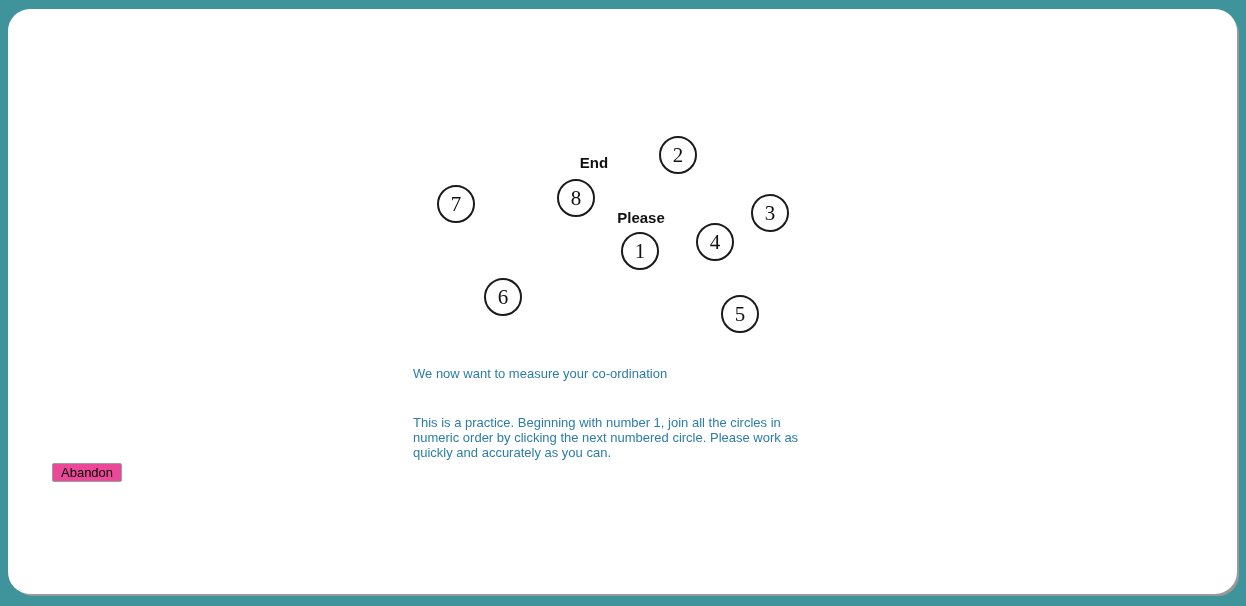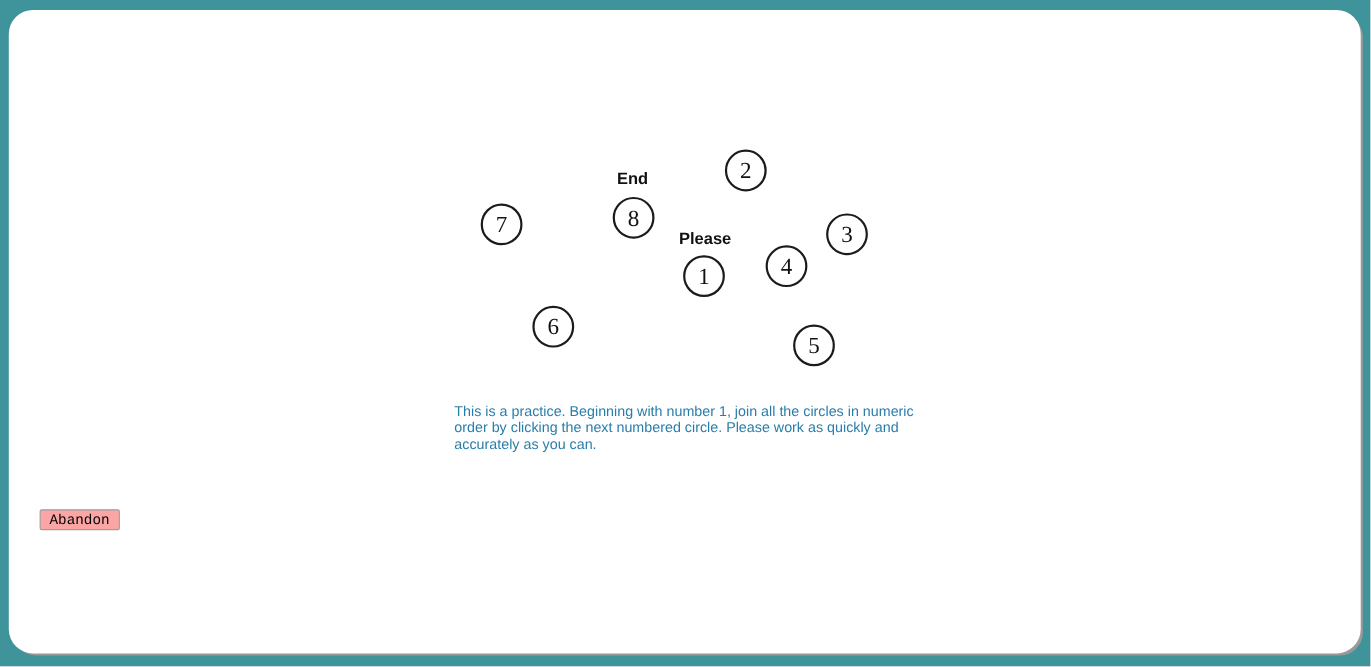--- a/index.html
+++ b/index.html
@@ -64,34 +64,34 @@
     top: 366px;
     width: 420px;
     color: var(--instr-color, #2b7da9);
     font-size: 13px;
     line-height: 15px;
   }
   .instructions p {
     margin: 0;
   }
   .instructions p + p {
-    margin-top: 19px;
+    margin-top: 34px;
     white-space: pre-line;
   }
   .abandon-btn {
     position: absolute;
-    left: 36px;
+    left: 52px;
     top: 463px;
     min-width: 64px;
     height: 19px;
     padding: 1px 8px 2px 8px;
-    font-family: Liberation Mono, monospace;
+    font-family: Liberation Sans, sans-serif;
     font-size: 13px;
     color: #000000;
-    background: #fca5a5;
+    background: #ec4899;
     border: 1px solid #9d9d9d;
     border-radius: 2px;
     cursor: pointer;
   }
 </style>
 </head>
 <body>
 
 <div class="page">
   <div class="panel"></div>
@@ -99,24 +99,25 @@
   <div class="test-area">
 
   <div class="circle" style="left: 621px; top: 232px;">1</div>
       <div class="circle" style="left: 659px; top: 136px;">2</div>
       <div class="circle" style="left: 751px; top: 194px;">3</div>
       <div class="circle" style="left: 696px; top: 223px;">4</div>
       <div class="circle" style="left: 721px; top: 295px;">5</div>
       <div class="circle" style="left: 484px; top: 278px;">6</div>
       <div class="circle" style="left: 437px; top: 185px;">7</div>
       <div class="circle" style="left: 557px; top: 179px;">8</div>
-      <div class="trail-label" style="left: 575px; top: 154px;">End</div>
+      <div class="trail-label" style="left: 594px; top: 154px;">End</div>
       <div class="trail-label" style="left: 641px; top: 209px;">Please</div>
     </div>
 
   <div class="instructions">
+    <p>We now want to measure your co-ordination</p>
     <p>This is a practice. Beginning with number 1, join all the circles in
 numeric order by clicking the next numbered circle. Please work as
 quickly and accurately as you can.</p>
   </div>
 
   <button class="abandon-btn">Abandon</button>
 </div>
 
 </body></html>

